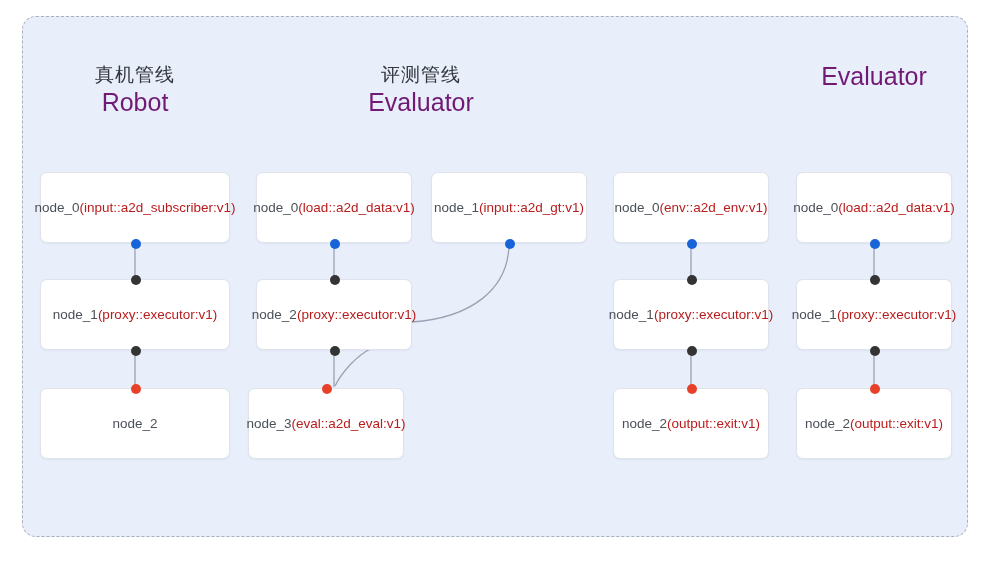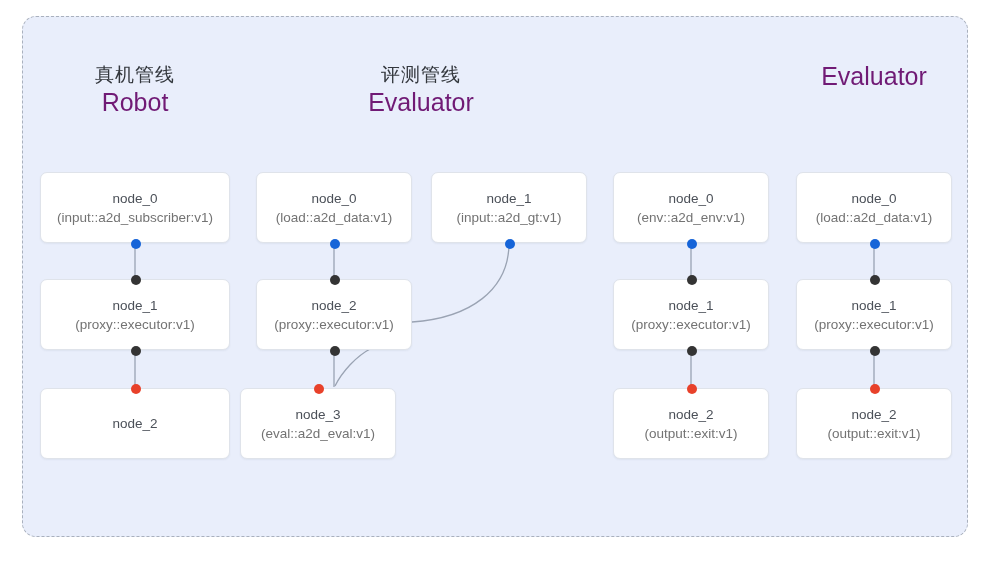--- a/index.html
+++ b/index.html
@@ -58,35 +58,35 @@
   }
   
   .node {
     position: absolute;
     box-sizing: border-box;
     background: #ffffff;
     border: 1px solid #dfe3ea;
     border-radius: 7px;
     box-shadow: 0 1px 2px rgba(40,50,70,0.06);
     display: flex;
-    flex-direction: column;
+    flex-direction: row;
     align-items: center;
     justify-content: center;
     color: #4b5058;
   }
   .node-id {
     font-size: 13.5px;
     line-height: 19px;
     color: #4b5058;
     white-space: nowrap;
   }
   .node-type {
     font-size: 13.5px;
     line-height: 19px;
-    color: #737373;
+    color: #b91c1c;
     white-space: nowrap;
   }
   
   .port {
     position: absolute;
     width: 10px;
     height: 10px;
     border-radius: 50%;
     transform: translate(-50%, -50%);
   }
@@ -169,21 +169,21 @@
     <span class="port blue" style="left:78px; top:71px;"></span>
   </div>
 
   <div class="node" style="left:256px; top:279px; width:156px; height:71px;">
     <span class="port black" style="left:78px; top:0px;"></span>
     <div class="node-id">node_2</div>
     <div class="node-type">(proxy::executor:v1)</div>
     <span class="port black" style="left:78px; top:71px;"></span>
   </div>
 
-  <div class="node" style="left:240px; top:388px; width:156px; height:71px;">
+  <div class="node" style="left:248px; top:388px; width:156px; height:71px;">
     <span class="port red" style="left:78px; top:0px;"></span>
     <div class="node-id">node_3</div>
     <div class="node-type">(eval::a2d_eval:v1)</div>
   </div>
 
   <div class="node" style="left:613px; top:172px; width:156px; height:71px;">
     <div class="node-id">node_0</div>
     <div class="node-type">(env::a2d_env:v1)</div>
     <span class="port blue" style="left:78px; top:71px;"></span>
   </div>

